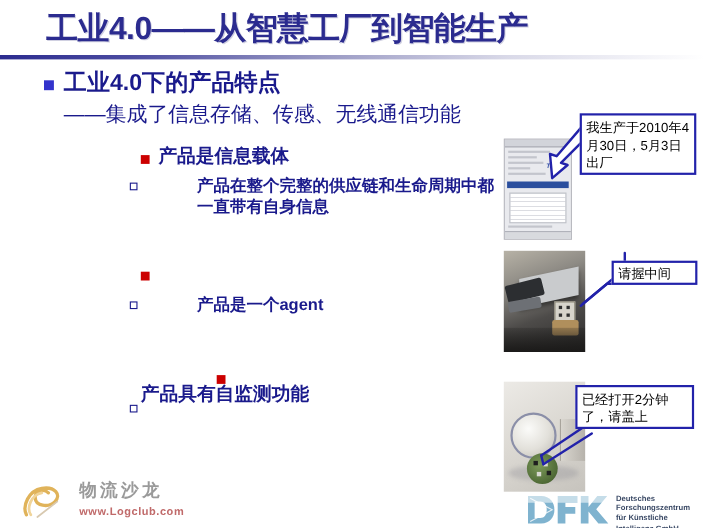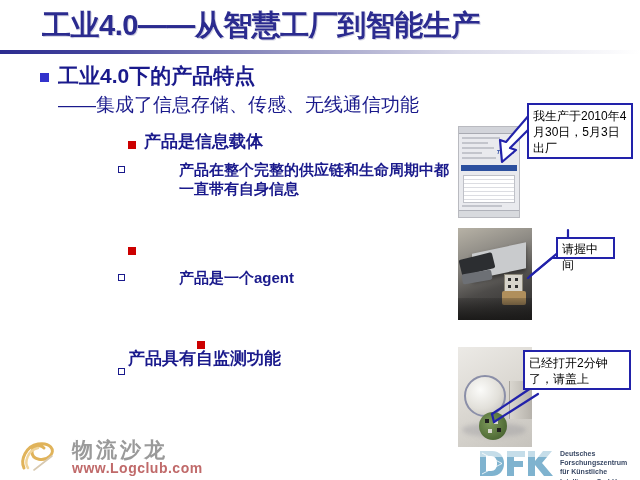--- a/index.html
+++ b/index.html
@@ -316,21 +316,21 @@
     box-sizing: border-box;
     z-index: 5;
   }
   .callout-tail {
     position: absolute;
     z-index: 4;
     pointer-events: none;
   }
 
   #callout-1 { left: 527px; top: 103px; width: 106px; height: 56px; }
-  #callout-2 { left: 556px; top: 237px; width: 59px; height: 22px; padding: 2px 4px; }
+  #callout-2 { left: 556px; top: 237px; width: 78px; height: 22px; padding: 2px 4px; }
   #callout-3 { left: 523px; top: 350px; width: 108px; height: 40px; }
 
   
   #logo-logclub {
     position: absolute;
     left: 14px;
     top: 436px;
     width: 186px;
     height: 40px;
   }
@@ -338,31 +338,31 @@
     position: absolute;
     left: 4px;
     top: 2px;
     width: 46px;
     height: 34px;
   }
   #logo-logclub .lc-cn {
     position: absolute;
     left: 58px;
     top: 0px;
-    font-size: 21px;
+    font-size: 16px;
     font-weight: bold;
     color: #9a9a9a;
     letter-spacing: 3px;
     white-space: nowrap;
   }
   #logo-logclub .lc-url {
     position: absolute;
     left: 58px;
     top: 24px;
-    font-size: 14px;
+    font-size: 10px;
     font-weight: bold;
     color: #c06a6a;
     letter-spacing: 0.5px;
     white-space: nowrap;
   }
 
   #logo-dfki {
     position: absolute;
     left: 478px;
     top: 449px;

